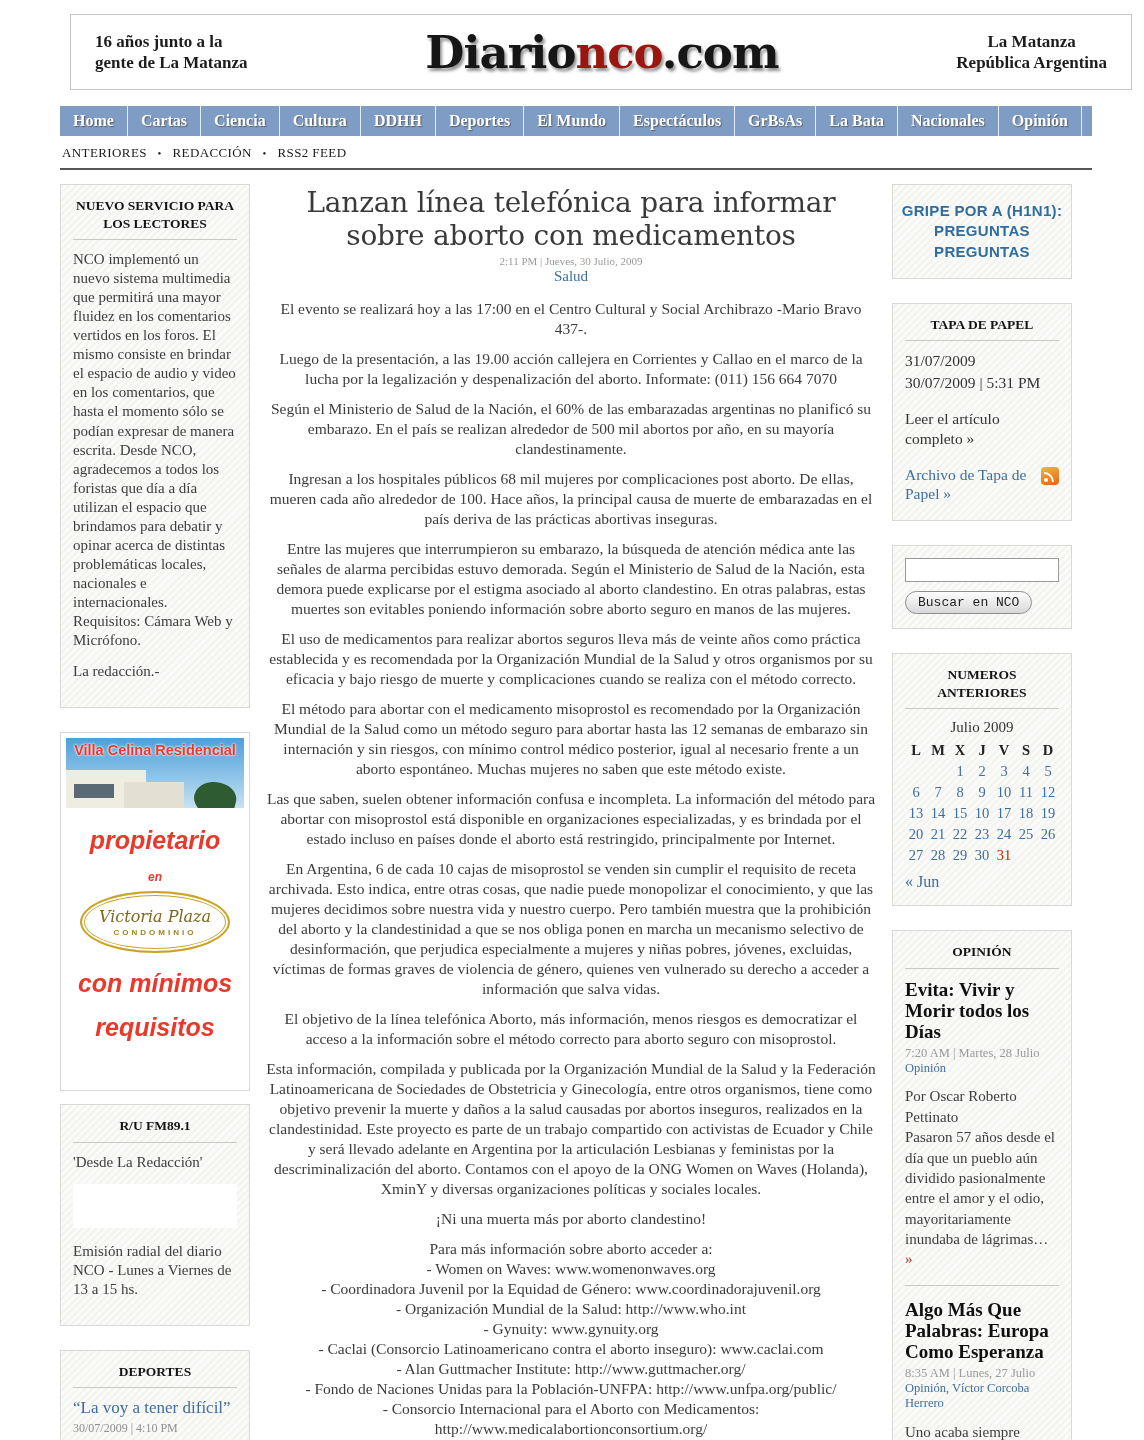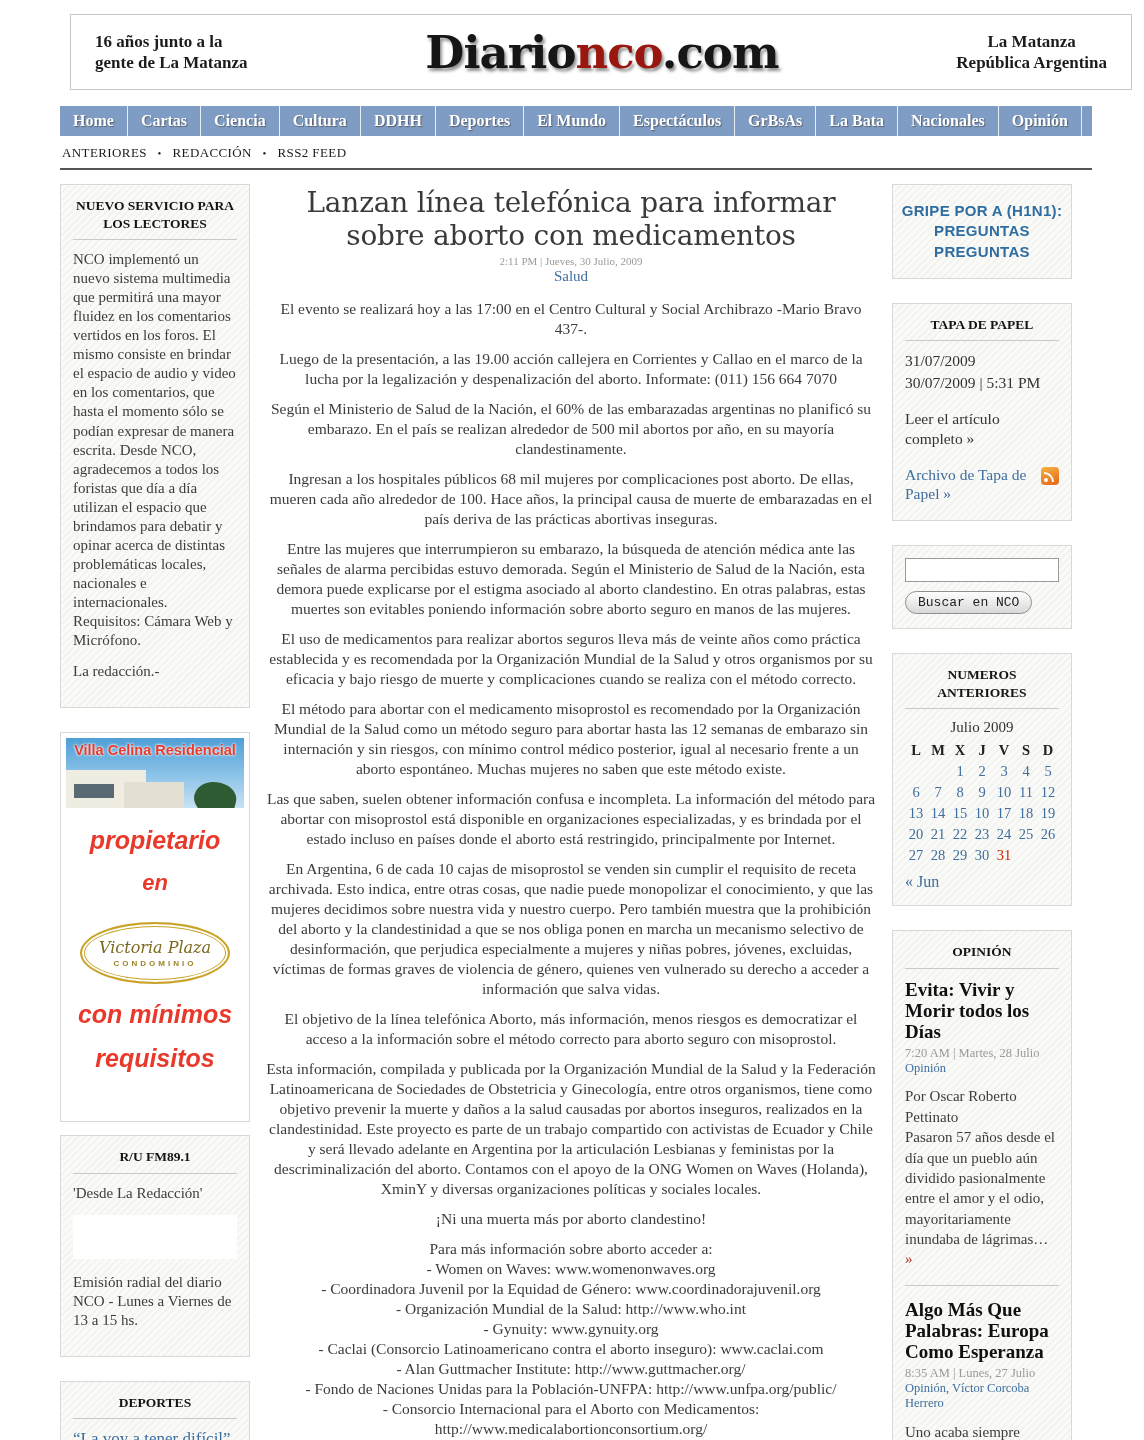--- a/index.html
+++ b/index.html
@@ -37,21 +37,21 @@
   .adbox{border:1px solid #d8d8d4;background:#fff;padding:5px;margin-bottom:13px;cursor:pointer;}
   .ad-photo{position:relative;height:70px;background:linear-gradient(180deg,#4f9fd8 0%,#8ec4e8 55%,#c8e2f2 100%);overflow:hidden;}
   .bld1{position:absolute;left:0;bottom:-4px;width:80px;height:42px;background:#efece2;}
   .bld2{position:absolute;left:58px;bottom:-4px;width:60px;height:30px;background:#e3dfd2;}
   .bld-win{position:absolute;left:8px;bottom:10px;width:40px;height:14px;background:#5a6a74;}
   .palm{position:absolute;right:8px;bottom:-8px;width:42px;height:34px;background:#2e5b32;border-radius:60% 50% 10% 55%;transform:rotate(14deg);}
   .ad-photo-title{position:absolute;top:4px;left:0;right:0;text-align:center;font-family:"Liberation Sans",sans-serif;font-weight:bold;font-size:14.5px;color:#e8392b;text-shadow:0 0 2px #fff,0 0 3px #fff;}
   .ad-body{padding:18px 0 28px;text-align:center;}
   .ad-red{font-family:"Liberation Sans",sans-serif;font-style:italic;font-weight:bold;color:#e8392b;}
   .ad-red.big{font-size:25px;margin-bottom:15px;}
-  .ad-red.sm{font-size:22px;margin-bottom:26px;}
+  .ad-red.sm{font-size:12px;margin-bottom:7px;}
   .vp-logo{width:146px;height:58px;margin:0 auto 16px;border:2px solid #c9a227;border-radius:50%;box-shadow:inset 0 0 0 2px #fff,inset 0 0 0 3px #c9a227;display:flex;flex-direction:column;justify-content:center;background:#fff;}
   .vp-script{font-family:"DejaVu Serif",serif;font-style:italic;font-size:16px;color:#7d6a20;}
   .vp-sub{font-family:"Liberation Sans",sans-serif;font-weight:bold;font-size:8px;letter-spacing:3px;color:#9c8428;margin-top:2px;}
 
   
   .player{height:44px;background:#fff;margin:12px 0 14px;}
   .sp-link{font-size:17px;color:#3e6e9e;cursor:pointer;line-height:1.2;}
   .sp-date{font-size:12px;color:#8f8f8f;margin:2px 0 8px;}
   .splayer{position:relative;height:150px;margin:10px 2px 12px;background:linear-gradient(90deg,#bd6d40 0%,#d8d2c8 14%,#bd6a3e 24%,#cfc9c1 36%,#a8a4a0 48%,#c16b40 60%,#d5cfc7 72%,#b06038 84%,#cac4bc 100%);overflow:hidden;cursor:pointer;}
   .sp-soft{position:absolute;inset:0;background:radial-gradient(ellipse at 55% 45%,rgba(255,255,255,.28),rgba(255,255,255,0) 65%);}

